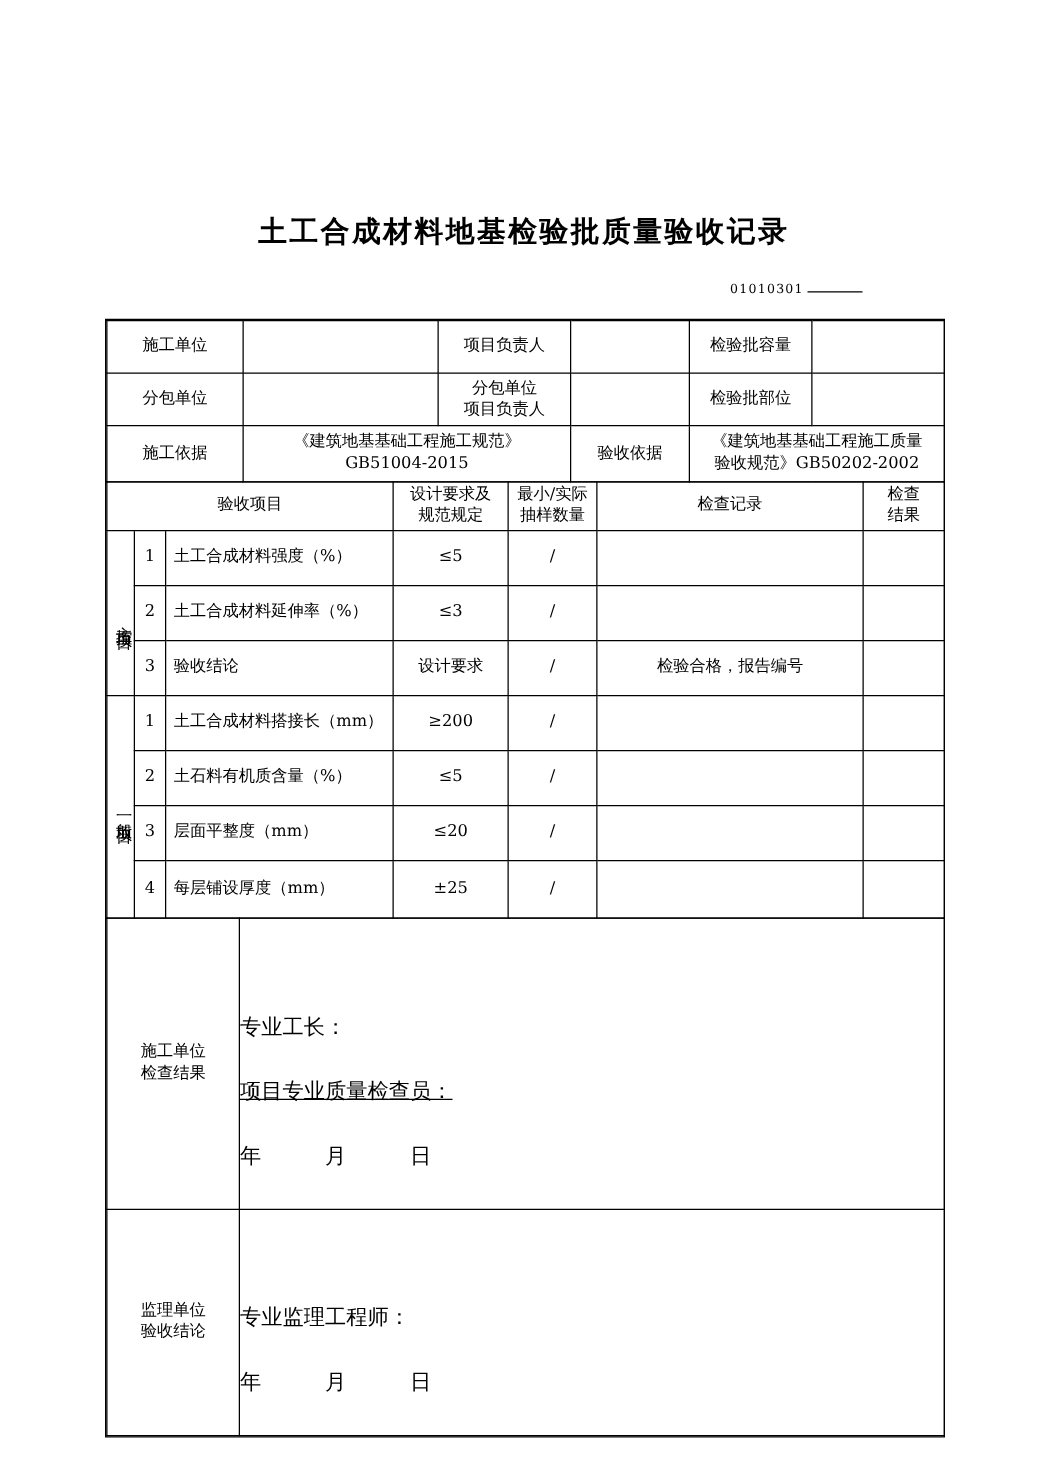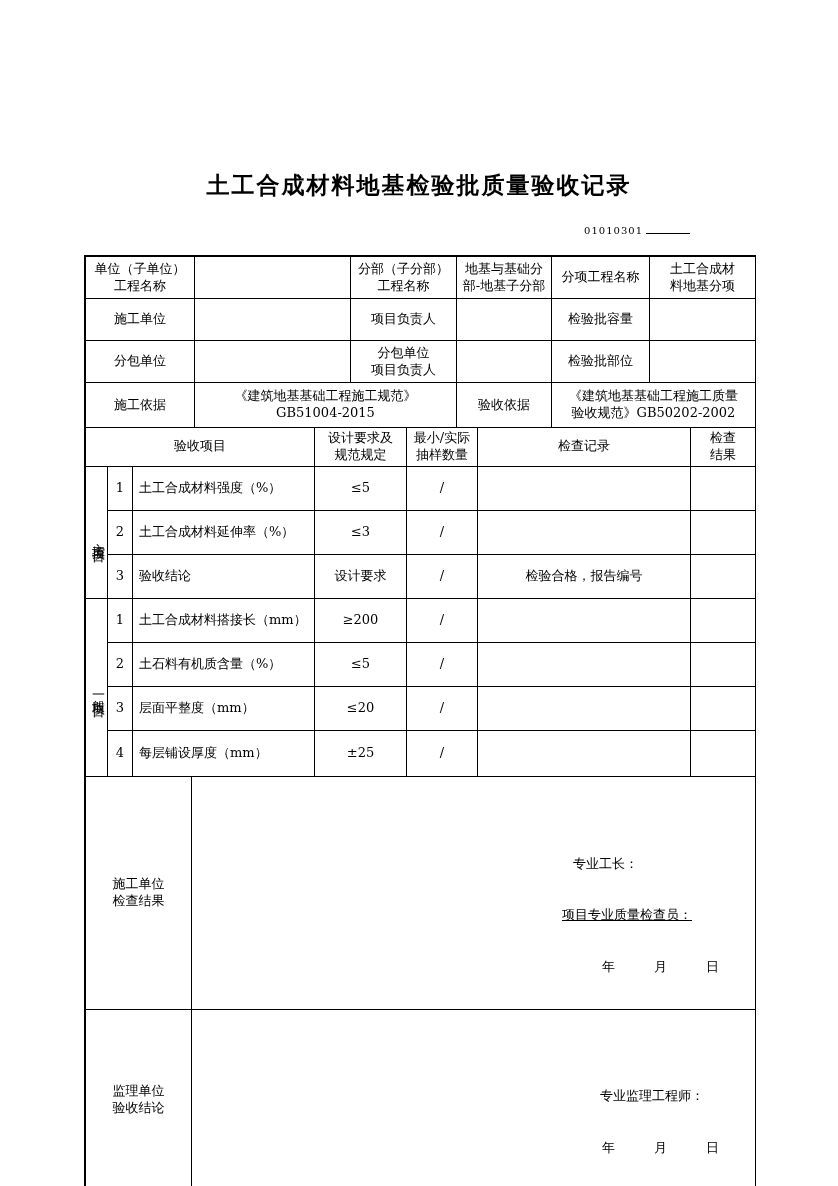--- a/index.html
+++ b/index.html
@@ -37,21 +37,21 @@
     padding: 2px 3px; white-space: pre-line; overflow: hidden;
   }
   td.left { text-align: left; padding-left: 6px; }
   .vert {
     display: inline-block;
     writing-mode: vertical-lr; text-orientation: upright;
     letter-spacing: 3px; font-size: 13px;
   }
   td.sign { vertical-align: top; padding: 0; }
   .sig-block { display: block; width: 100%; }
-  .sig-line { text-align: right; font-size: 13px; line-height: 16px; }
+  .sig-line { text-align: left; font-size: 17px; line-height: 16px; }
   .pt45 { padding-top: 45px; }
   .pt44 { padding-top: 44px; }
   .mt19 { margin-top: 19px; }
   .mr117 { margin-right: 117px; }
   .mr111 { margin-right: 63px; text-decoration: underline; }
   .mr107 { margin-right: 51px; }
   .mr54  { margin-right: 36px; }
 </style>
 </head>
 <body>
@@ -69,32 +69,20 @@
     <table class="grid">
       <colgroup>
         <col style="width:109px">
           <col style="width:156px">
           <col style="width:106px">
         <col style="width:95px">
           <col style="width:98px">
           <col style="width:106px">
       </colgroup>
       <tbody>
-          <tr style="height:42px">
-        <td>单位（子单位）
-工程名称</td>
-        <td></td>
-        <td>分部（子分部）
-工程名称</td>
-        <td>地基与基础分
-部-地基子分部</td>
-        <td>分项工程名称</td>
-        <td>土工合成材
-料地基分项</td>
-      </tr>
       <tr style="height:42px">
         <td>施工单位</td>
         <td></td>
         <td>项目负责人</td>
         <td></td>
         <td>检验批容量</td>
         <td></td>
       </tr>
       <tr style="height:42px">
         <td>分包单位</td>

